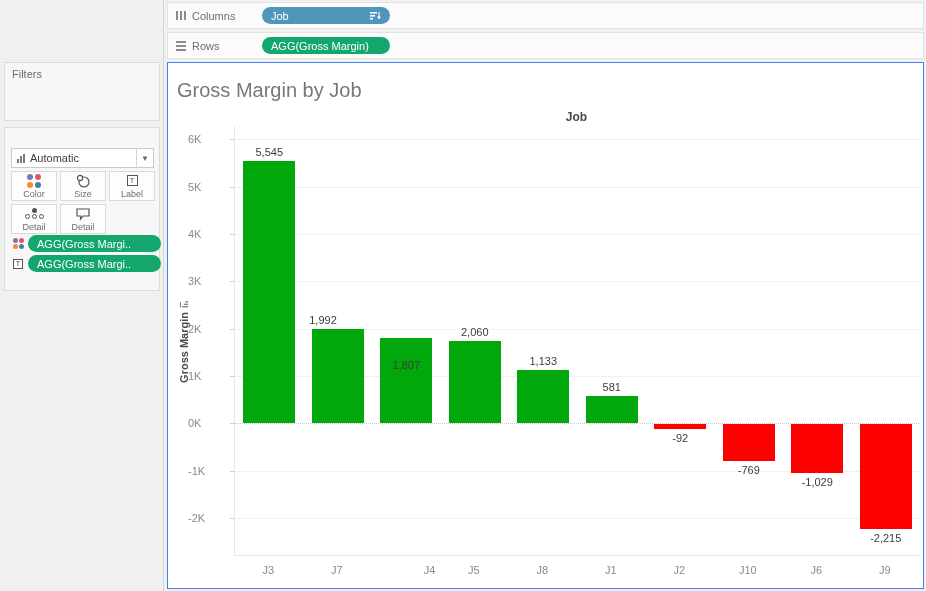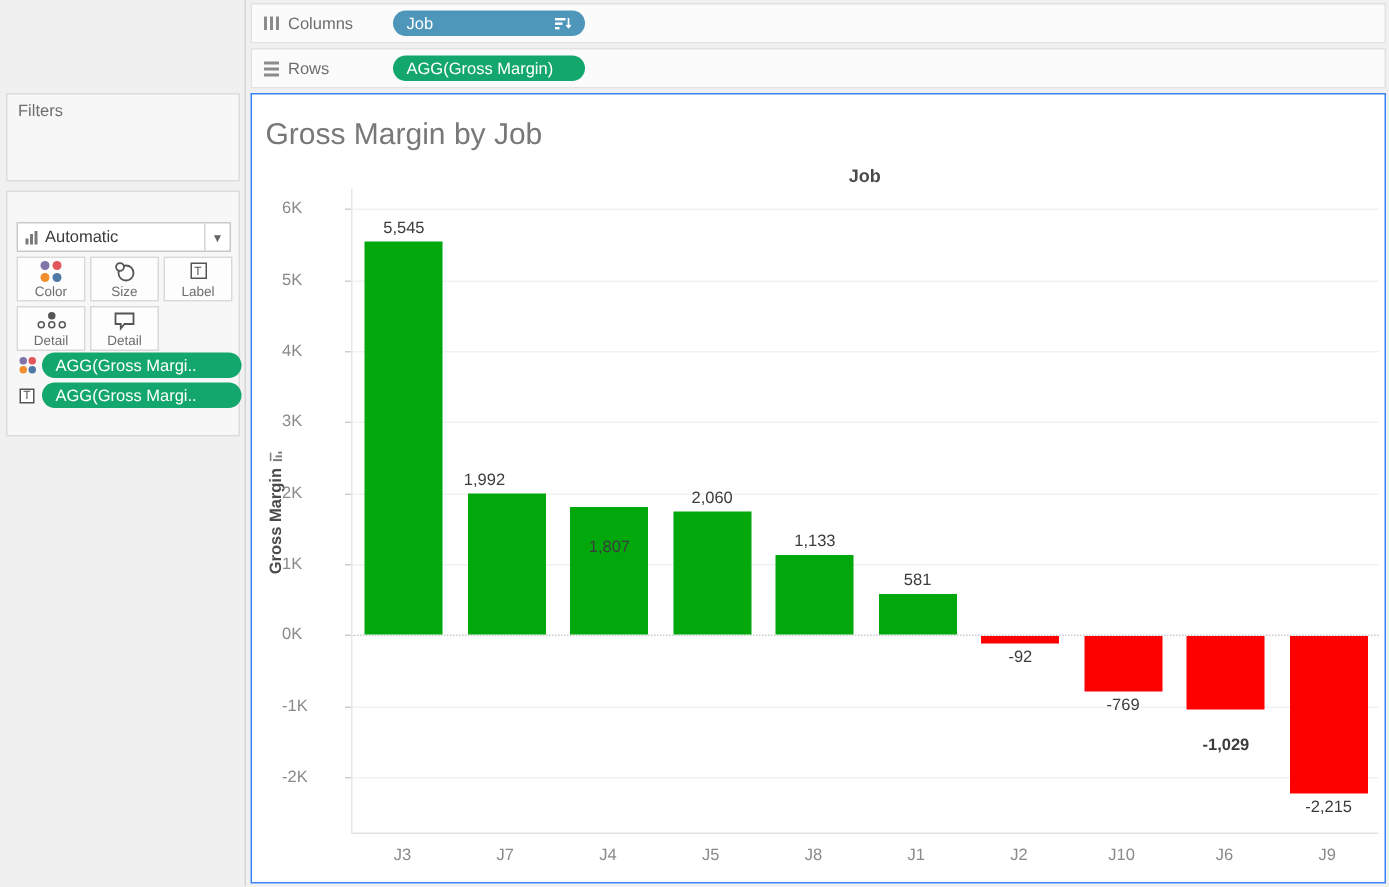--- a/index.html
+++ b/index.html
@@ -251,39 +251,39 @@
         <div class="bar-label" style="left: 199.75px; width: 80px; top: 199.526px;">2,060</div>
         <div class="bar" style="left: 282.25px; width: 52px; height: 53.6553px; top: 243.746px; background: rgb(0, 168, 11);"></div>
         <div class="bar-label" style="left: 268.25px; width: 80px; top: 228.746px;">1,133</div>
         <div class="bar" style="left: 350.75px; width: 52px; height: 27.5143px; top: 269.887px; background: rgb(0, 168, 11);"></div>
         <div class="bar-label" style="left: 336.75px; width: 80px; top: 254.887px;">581</div>
         <div class="bar" style="left: 419.25px; width: 52px; height: 4.35683px; top: 298.401px; background: rgb(253, 0, 0);"></div>
         <div class="bar-label" style="left: 405.25px; width: 80px; top: 305.758px;">-92</div>
         <div class="bar" style="left: 487.75px; width: 52px; height: 36.4174px; top: 298.401px; background: rgb(253, 0, 0);"></div>
         <div class="bar-label" style="left: 473.75px; width: 80px; top: 337.818px;">-769</div>
         <div class="bar" style="left: 556.25px; width: 52px; height: 48.7302px; top: 298.401px; background: rgb(253, 0, 0);"></div>
-        <div class="bar-label" style="left: 542.25px; width: 80px; top: 365px; font-weight: bold;">-1,029</div>
+        <div class="bar-label" style="left: 542.25px; width: 80px; top: 350px;">-1,029</div>
         <div class="bar" style="left: 624.75px; width: 52px; height: 104.895px; top: 298.401px; background: rgb(253, 0, 0);"></div>
         <div class="bar-label" style="left: 610.75px; width: 80px; top: 406.296px;">-2,215</div>
       </div>
     <div id="ticks">
         <div class="tick-label" style="left: 20px; top: 70.2599px;">6K</div>
         <div class="tick-label" style="left: 20px; top: 117.617px;">5K</div>
         <div class="tick-label" style="left: 20px; top: 164.974px;">4K</div>
         <div class="tick-label" style="left: 20px; top: 212.33px;">3K</div>
         <div class="tick-label" style="left: 20px; top: 259.687px;">2K</div>
         <div class="tick-label" style="left: 20px; top: 307.044px;">1K</div>
         <div class="tick-label" style="left: 20px; top: 354.401px;">0K</div>
         <div class="tick-label" style="left: 20px; top: 401.758px;">-1K</div>
         <div class="tick-label" style="left: 20px; top: 449.115px;">-2K</div>
       </div>
     <div id="cats">
         <div class="cat-label" style="left: 70.25px; width: 60px;">J3</div>
         <div class="cat-label" style="left: 138.75px; width: 60px;">J7</div>
-        <div class="cat-label" style="left: 207.25px; width: 60px;">J4</div>
+        <div class="cat-label" style="left: 207.25px; width: 60px; text-align: right;">J4</div>
         <div class="cat-label" style="left: 275.75px; width: 60px;">J5</div>
         <div class="cat-label" style="left: 344.25px; width: 60px;">J8</div>
         <div class="cat-label" style="left: 412.75px; width: 60px;">J1</div>
         <div class="cat-label" style="left: 481.25px; width: 60px;">J2</div>
         <div class="cat-label" style="left: 549.75px; width: 60px;">J10</div>
         <div class="cat-label" style="left: 618.25px; width: 60px;">J6</div>
         <div class="cat-label" style="left: 686.75px; width: 60px;">J9</div>
       </div>
   </div>
 

